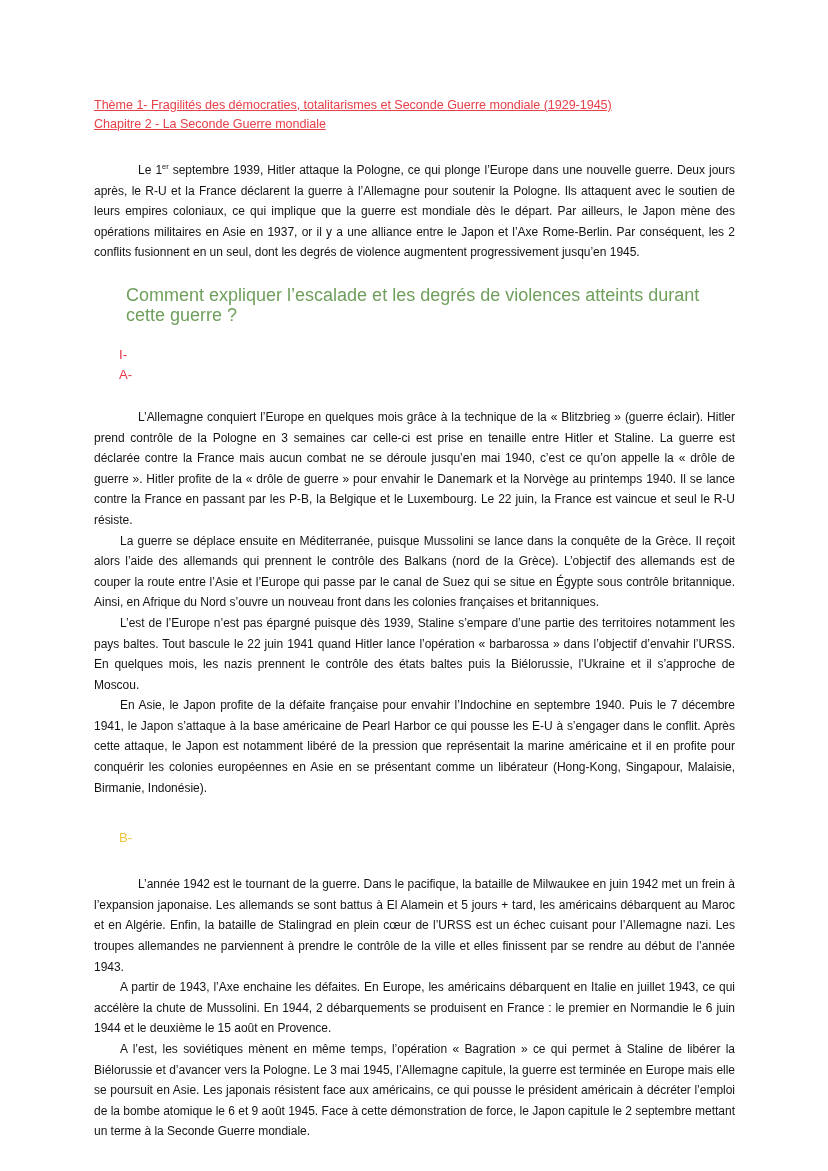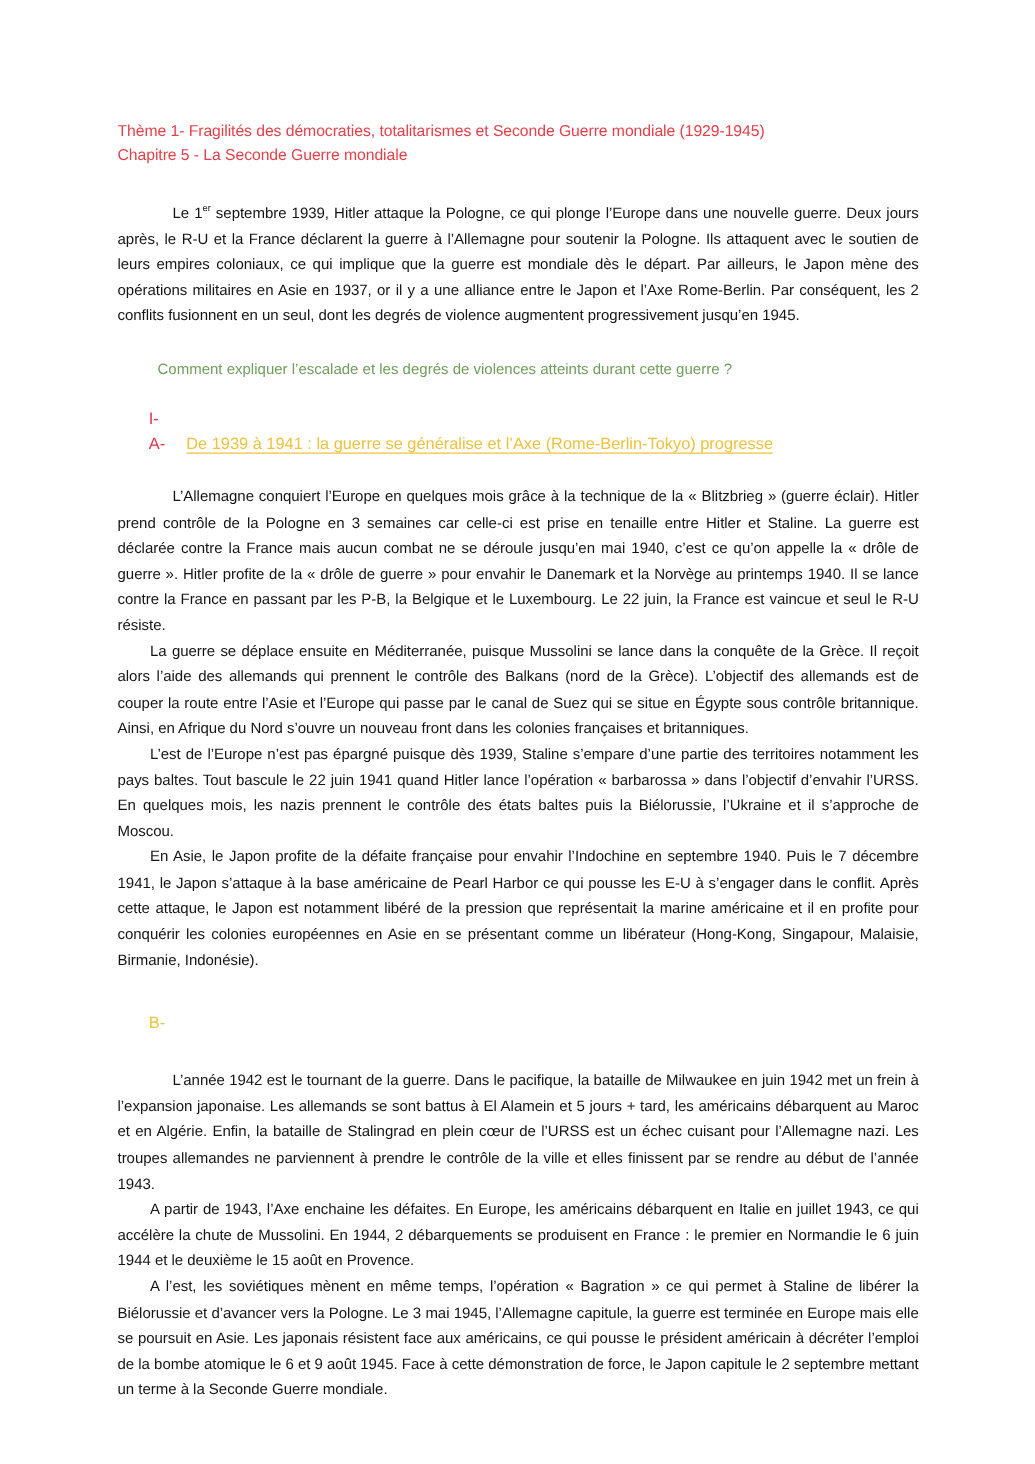--- a/index.html
+++ b/index.html
@@ -22,39 +22,39 @@
     padding: 96px 93px 0 94px;
     background: #ffffff;
   }
   .doc-title {
     color: #e8404a;
     font-size: 12.6px;
     line-height: 19px;
     letter-spacing: -0.05px;
     margin: 0 0 0 0;
   }
-  .doc-title .line { display: block; white-space: nowrap; }
+  .doc-title .line { display: block; white-space: nowrap; text-decoration: underline; }
 
   p.body-par {
     margin: 0;
     font-size: 12px;
     line-height: 20.6px;
     text-align: justify;
     text-justify: inter-word;
     color: #141414;
     letter-spacing: -0.02px;
   }
   p.body-par.indent { text-indent: 44px; }
   p.body-par.indent-sm { text-indent: 26px; }
 
   sup { font-size: 0.62em; vertical-align: super; line-height: 0; }
 
   .question {
     color: #6f9f5c;
-    font-size: 12px;
+    font-size: 18px;
     line-height: 20px;
     margin: 0;
     padding-left: 32px;
   }
 
   .head-1 {
     color: #e8344a;
     font-size: 13.3px;
     line-height: 20px;
     margin: 0;
@@ -90,40 +90,39 @@
   .gap-26 { height: 26px; }
   .gap-30 { height: 30px; }
 </style>
 </head>
 <body>
 
 <div class="page">
 
   <div class="doc-title">
     <span class="line">Thème 1- Fragilités des démocraties, totalitarismes et Seconde Guerre mondiale (1929-1945)</span>
-    <span class="line">Chapitre 5 - La Seconde Guerre mondiale</span>
+    <span class="line">Chapitre 2 - La Seconde Guerre mondiale</span>
   </div>
 
   <div class="gap-26"></div>
 
   <p class="body-par indent"><span>Le 1</span><sup>er</sup><span> septembre 1939, Hitler attaque la Pologne, ce qui plonge l’Europe dans une nouvelle guerre. Deux jours après, le R-U et la France déclarent la guerre à l’Allemagne pour soutenir la Pologne. Ils attaquent avec le soutien de leurs empires coloniaux, ce qui implique que la guerre est mondiale dès le départ. Par ailleurs, le Japon mène des opérations militaires en Asie en 1937, or il y a une alliance entre le Japon et l’Axe Rome-Berlin. Par conséquent, les 2 conflits fusionnent en un seul, dont les degrés de violence augmentent progressivement jusqu’en 1945.</span></p>
 
   <div class="gap-22"></div>
 
   <p class="question">Comment expliquer l’escalade et les degrés de violences atteints durant cette guerre ?</p>
 
   <div class="gap-20"></div>
 
   <div class="head-1">
     <span class="num">I-</span>
   </div>
 
   <div class="head-2 variant-a">
     <span class="num">A-</span>
-    <span class="txt">De 1939 à 1941 : la guerre se généralise et l’Axe (Rome-Berlin-Tokyo) progresse</span>
   </div>
 
   <div class="gap-22"></div>
 
   <p class="body-par indent">L’Allemagne conquiert l’Europe en quelques mois grâce à la technique de la « Blitzbrieg » (guerre éclair). Hitler prend contrôle de la Pologne en 3 semaines car celle-ci est prise en tenaille entre Hitler et Staline. La guerre est déclarée contre la France mais aucun combat ne se déroule jusqu’en mai 1940, c’est ce qu’on appelle la « drôle de guerre ». Hitler profite de la « drôle de guerre » pour envahir le Danemark et la Norvège au printemps 1940. Il se lance contre la France en passant par les P-B, la Belgique et le Luxembourg. Le 22 juin, la France est vaincue et seul le R-U résiste.</p>
   <p class="body-par indent-sm">La guerre se déplace ensuite en Méditerranée, puisque Mussolini se lance dans la conquête de la Grèce. Il reçoit alors l’aide des allemands qui prennent le contrôle des Balkans (nord de la Grèce). L’objectif des allemands est de couper la route entre l’Asie et l’Europe qui passe par le canal de Suez qui se situe en Égypte sous contrôle britannique. Ainsi, en Afrique du Nord s’ouvre un nouveau front dans les colonies françaises et britanniques.</p>
   <p class="body-par indent-sm">L’est de l’Europe n’est pas épargné puisque dès 1939, Staline s’empare d’une partie des territoires notamment les pays baltes. Tout bascule le 22 juin 1941 quand Hitler lance l’opération « barbarossa » dans l’objectif d’envahir l’URSS. En quelques mois, les nazis prennent le contrôle des états baltes puis la Biélorussie, l’Ukraine et il s’approche de Moscou.</p>
   <p class="body-par indent-sm">En Asie, le Japon profite de la défaite française pour envahir l’Indochine en septembre 1940. Puis le 7 décembre 1941, le Japon s’attaque à la base américaine de Pearl Harbor ce qui pousse les E-U à s’engager dans le conflit. Après cette attaque, le Japon est notamment libéré de la pression que représentait la marine américaine et il en profite pour conquérir les colonies européennes en Asie en se présentant comme un libérateur (Hong-Kong, Singapour, Malaisie, Birmanie, Indonésie).</p>
 
   <div class="gap-30"></div>

